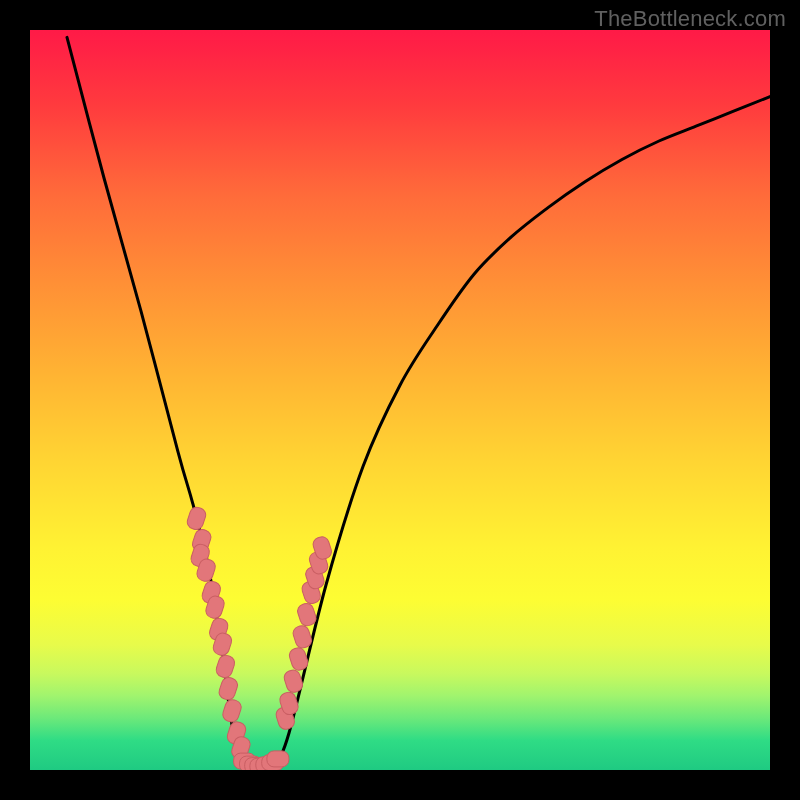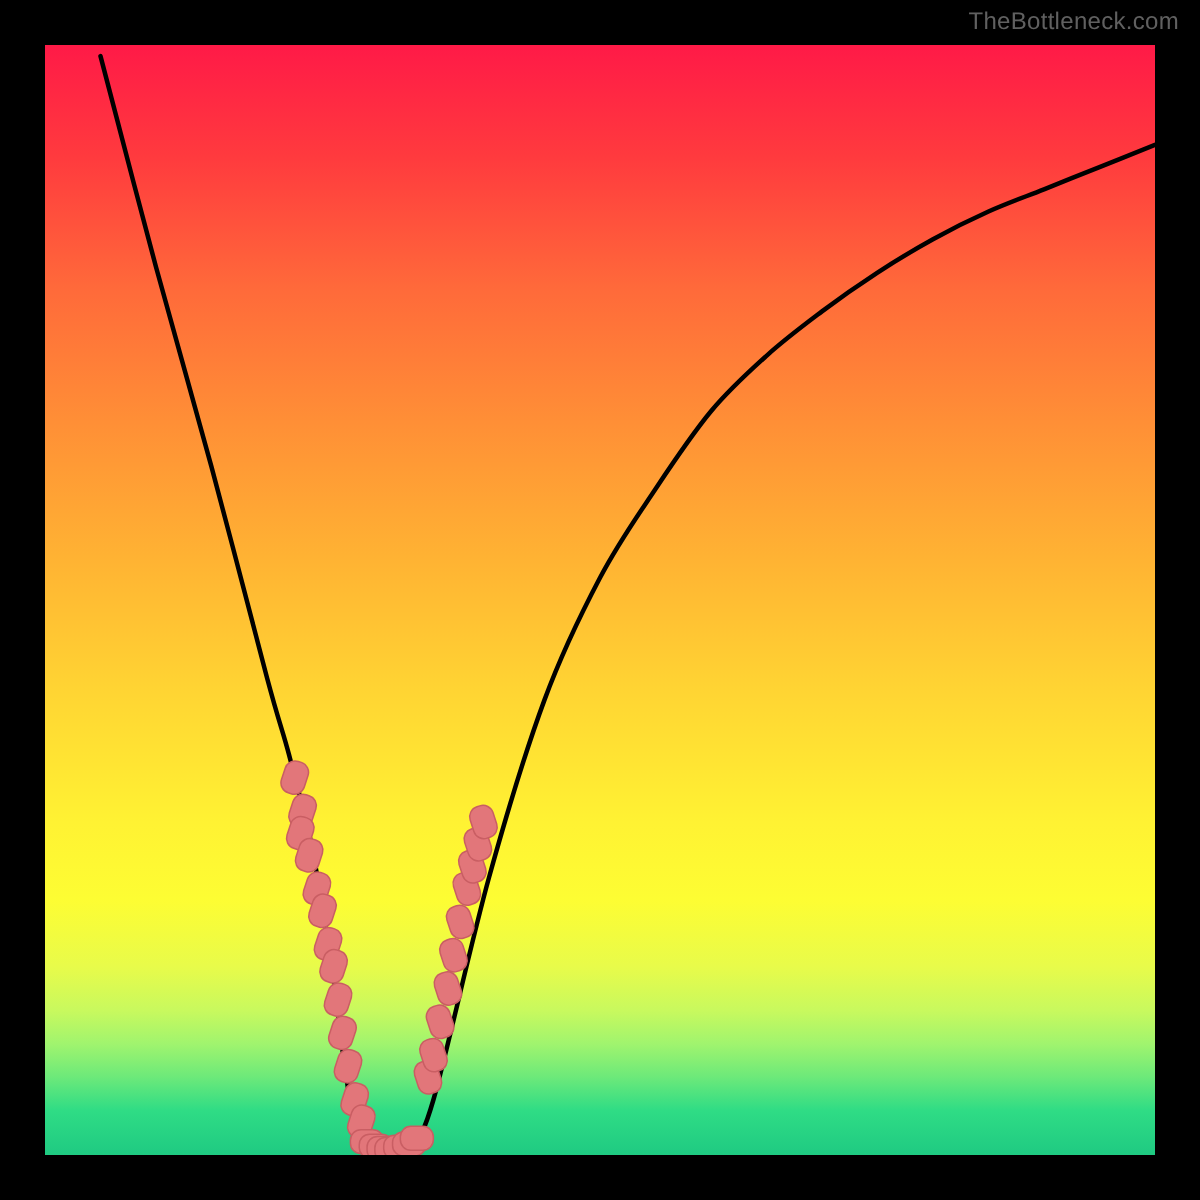--- a/index.html
+++ b/index.html
@@ -40,21 +40,21 @@
       #6ce97a 93%,
       #2fdc85 96%,
       #1fca82 100%
     );
   }
   .watermark {
     position: absolute;
     top: 6px;
     right: 14px;
     color: #606060;
-    font-size: 16px;
+    font-size: 22px;
     font-weight: 400;
     letter-spacing: 0.2px;
     user-select: none;
   }
   svg.curve {
     position: absolute;
     left: 0;
     top: 0;
     width: 740px;
     height: 740px;

